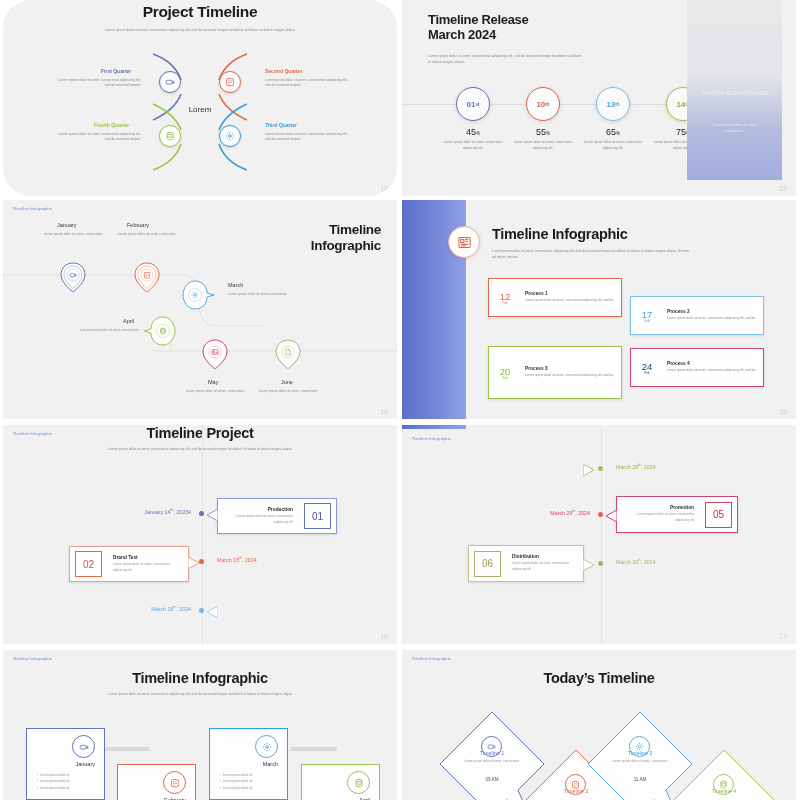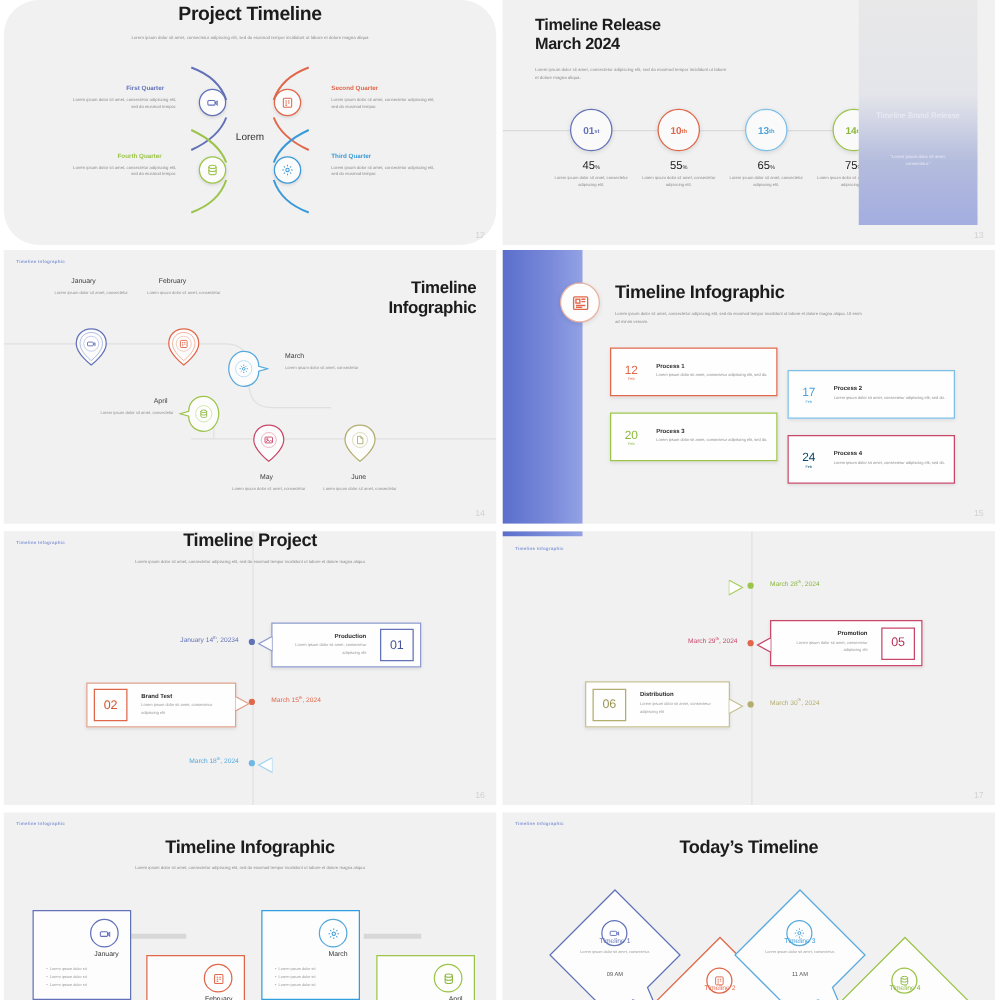--- a/index.html
+++ b/index.html
@@ -377,21 +377,21 @@
       <div class="pnum" style="color:#4aa3dd">
         <b>17</b>
         <i>Feb</i>
       </div>
       <div class="pbody">
         <div class="pttl">Process 2</div>
         <div class="pdesc">Lorem ipsum dolor sit amet, consectetur adipiscing elit, sed do.</div>
       </div>
     </div>
 
-    <div class="pbox" style="left:86px;top:130px;width:134px;height:39px;border:1.1px solid #9cc44a">
+    <div class="pbox" style="left:86px;top:146px;width:134px;height:53px;border:1.1px solid #9cc44a">
       <div class="pnum" style="color:#8bb73e">
         <b>20</b>
         <i>Feb</i>
       </div>
       <div class="pbody">
         <div class="pttl">Process 3</div>
         <div class="pdesc">Lorem ipsum dolor sit amet, consectetur adipiscing elit, sed do.</div>
       </div>
     </div>
 

